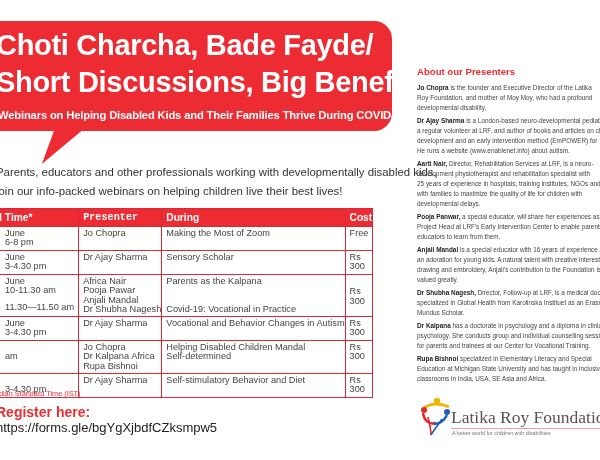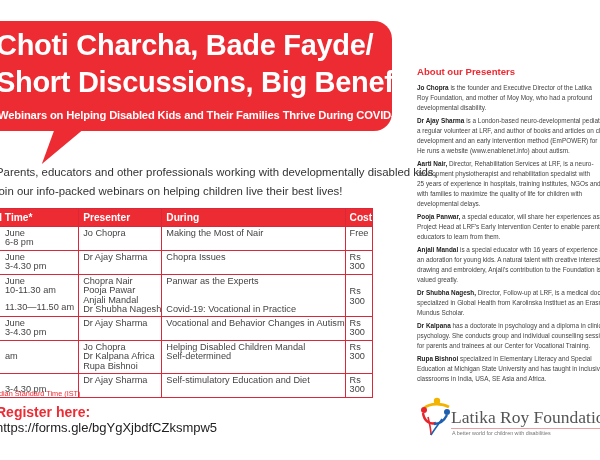--- a/index.html
+++ b/index.html
@@ -21,21 +21,21 @@
   table.sched td { border:1px solid #d8283a; vertical-align:top; padding:2px 0 0 4px; line-height:9.4px; }
   .cell-line { display:block; white-space:nowrap; }
   .r1 td { height:21px; }
   .r2 td { height:21px; }
   .r3 td { height:39px; }
   .r4 td { height:21px; }
   .r5 td { height:30px; }
   .r6 td { height:21px; }
   .c-date { width:88px; text-align:right; padding-right:4px !important; }
   .c-date .cell-line { text-align:left; padding-left:46px; }
-  .c-presenter { width:64px; }
+  .c-presenter { width:64px;font-family:Liberation Mono, monospace; }
   .c-topic { width:161px; }
   .c-cost { width:33px; }
   .gap { display:block; height:19px; }
   .mid { display:block; height:7px; }
 
   .footnote { position:absolute; left:-10px; top:389px; font-size:7.3px; color:#ed2b33; white-space:nowrap; }
   .register { position:absolute; left:-4px; top:404px; font-size:14px; font-weight:bold; color:#ed2b33; white-space:nowrap; }
   .reg-url { position:absolute; left:-4px; top:420px; font-size:13px; color:#222; white-space:nowrap; }
 
   .about { position:absolute; left:417px; top:66px; width:200px; }
@@ -74,52 +74,52 @@
   <tbody>
     <tr class="r1">
       <td class="c-date">
         <span class="cell-line">June</span>
         <span class="cell-line">6-8 pm</span>
       </td>
       <td>
         <span class="cell-line">Jo Chopra</span>
       </td>
       <td>
-        <span class="cell-line">Making the Most of Nair</span>
+        <span class="cell-line">Making the Most of Zoom</span>
       </td>
       <td>Free</td>
     </tr>
     <tr class="r2">
       <td class="c-date">
         <span class="cell-line">June</span>
         <span class="cell-line">3-4.30 pm</span>
       </td>
       <td>
         <span class="cell-line">Dr Ajay Sharma</span>
       </td>
       <td>
-        <span class="cell-line">Chopra Issues</span>
+        <span class="cell-line">Sensory Scholar</span>
       </td>
       <td>Rs 300</td>
     </tr>
     <tr class="r3">
       <td class="c-date">
         <span class="cell-line">June</span>
         <span class="cell-line">10-11.30 am</span>
         <span class="mid"></span>
         <span class="cell-line">11.30—11.50 am</span>
       </td>
       <td>
-        <span class="cell-line">Chopra Nair</span>
+        <span class="cell-line">Africa Nair</span>
         <span class="cell-line">Pooja Pawar</span>
         <span class="cell-line">Anjali Mandal</span>
         <span class="cell-line">Dr Shubha Nagesh</span>
       </td>
       <td>
-        <span class="cell-line">Panwar as the Experts</span>
+        <span class="cell-line">Parents as the Kalpana</span>
         <span class="gap"></span>
         <span class="cell-line">Covid-19: Vocational in Practice</span>
       </td>
       <td style="vertical-align:middle;">Rs 300</td>
     </tr>
     <tr class="r4">
       <td class="c-date">
         <span class="cell-line">June</span>
         <span class="cell-line">3-4.30 pm</span>
       </td>
@@ -149,21 +149,21 @@
     </tr>
     <tr class="r6">
       <td class="c-date">
         <span class="cell-line">&nbsp;</span>
         <span class="cell-line">3-4.30 pm</span>
       </td>
       <td>
         <span class="cell-line">Dr Ajay Sharma</span>
       </td>
       <td>
-        <span class="cell-line">Self-stimulatory Education and Diet</span>
+        <span class="cell-line">Self-stimulatory Behavior and Diet</span>
       </td>
       <td>Rs 300</td>
     </tr>
   </tbody>
 </table>
 
 <div class="footnote">*Indian Standard Time (IST)</div>
 <div class="register">Register here:</div>
 <div class="reg-url">https://forms.gle/bgYgXjbdfCZksmpw5</div>
 

